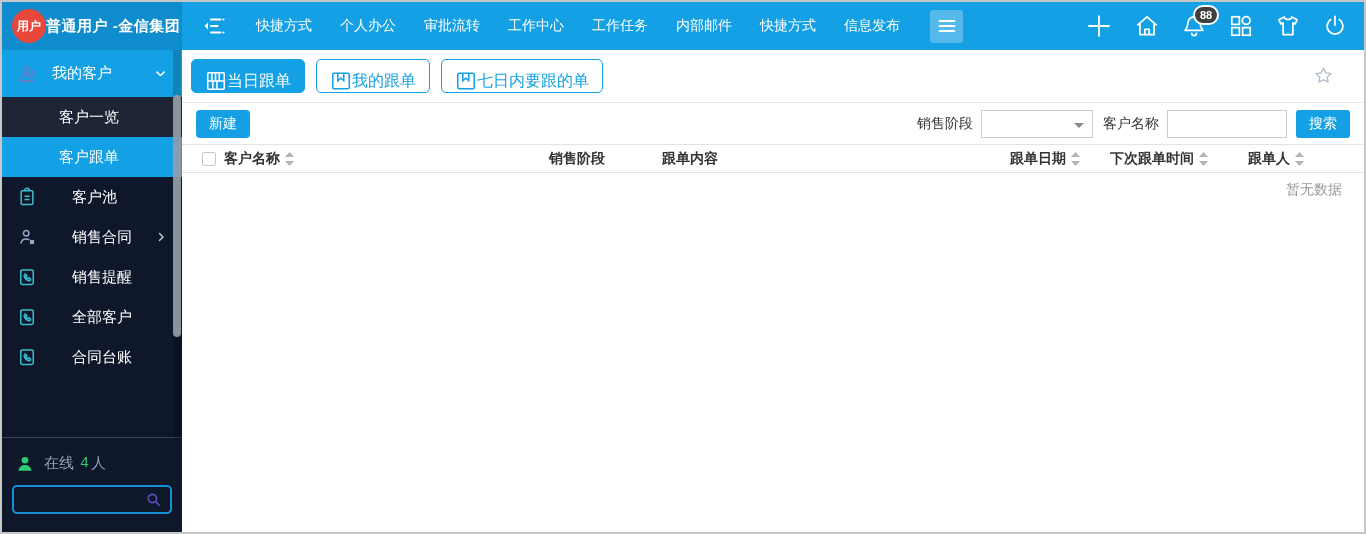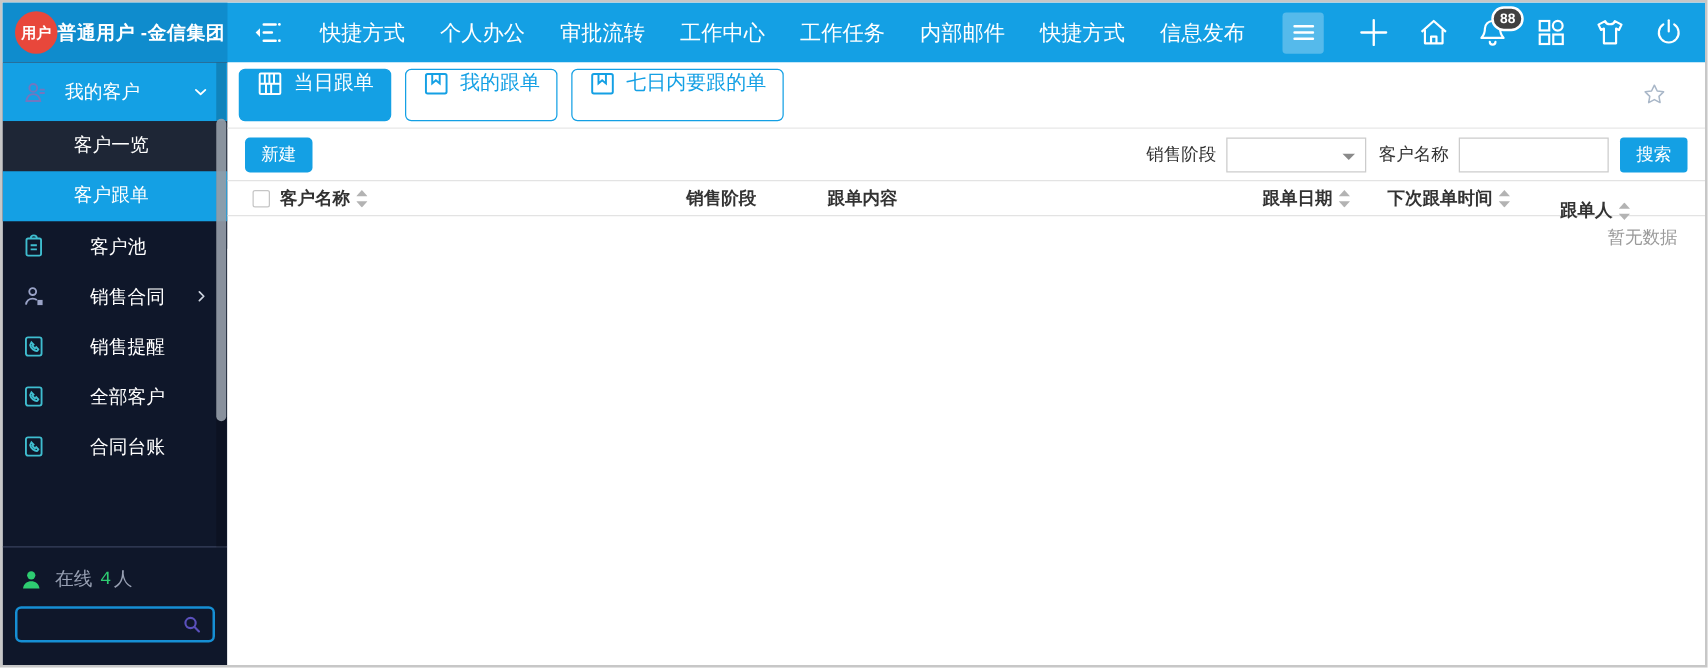--- a/index.html
+++ b/index.html
@@ -6,21 +6,21 @@
   body { font-family:"Liberation Sans","DejaVu Sans",sans-serif; background:#e9e9e9; }
   .frame { position:relative; width:1366px; height:534px; border:2px solid #c7c7c7; background:#fff; overflow:hidden; }
 
   
   .topbar { height:48px; display:flex; align-items:center; background:#14a0e4; color:#fff; }
   .userbox { width:180px; height:48px; flex:0 0 180px; background:#0f8ccd; display:flex; align-items:center; padding-left:10px; }
   .logo-circle { width:34px; height:34px; border-radius:50%; background:#e8473b; color:#fff; font-size:12px; font-weight:bold; display:flex; align-items:center; justify-content:center; flex:0 0 34px; }
   .account { font-size:15px; font-weight:bold; letter-spacing:.5px; white-space:nowrap; }
   .collapse-btn { margin:0 16px 0 20px; display:flex; align-items:center; cursor:pointer; }
   .nav { display:flex; align-items:center; }
-  .nav-item { padding:0 14px; font-size:17px; cursor:pointer; white-space:nowrap; }
+  .nav-item { padding:0 14px; font-size:14px; cursor:pointer; white-space:nowrap; }
   .hamburger-box { width:33px; height:33px; margin-left:16px; background:rgba(255,255,255,.28); border-radius:3px; display:flex; align-items:center; justify-content:center; cursor:pointer; }
   .topbar-actions { margin-left:auto; display:flex; align-items:center; gap:21px; padding-right:16px; }
   .tb-icon { position:relative; display:flex; align-items:center; justify-content:center; cursor:pointer; }
   .badge { position:absolute; left:12px; top:-8px; background:#404040; color:#fff; font-size:11px; font-weight:bold; line-height:14px; padding:1px 5px; border:2px solid #fff; border-radius:10px; }
 
   
   .body { display:flex; height:482px; }
 
   
   .sidebar { position:relative; width:180px; flex:0 0 180px; background:#0f172a; display:flex; flex-direction:column; color:#fff; overflow:hidden; }
@@ -39,21 +39,21 @@
   .online-count { color:#2ecc71; margin:0 2px 0 6px; }
   .side-search { position:relative; margin:8px 10px 18px 10px; height:29px; border:2px solid #168fd4; border-radius:5px; background:transparent; }
   .side-search input { width:100%; height:100%; background:transparent; border:none; outline:none; color:#cfd6e4; padding:0 30px 0 8px; font-size:13px; }
   .search-glyph { position:absolute; right:8px; top:4px; }
   .side-scroll-track { position:absolute; top:0; right:1px; width:8px; height:388px; background:rgba(0,0,0,.18); }
   .side-scroll-thumb { position:absolute; top:45px; right:1px; width:8px; height:242px; background:#97a0ab; border-radius:4px; opacity:.9; cursor:grab; }
 
   
   .main { flex:1; background:#fff; display:flex; flex-direction:column; position:relative; }
   .tabrow { height:53px; flex:0 0 53px; display:flex; align-items:center; padding:0 9px; border-bottom:1px solid #e8e8e8; position:relative; }
-  .tab-btn { height:42px; display:flex; align-items:flex-start; gap:8px; padding:0 13px; margin-right:11px; border-radius:5px; font-size:16px; cursor:pointer; border:1px solid #14a0e4; background:#fff; color:#14a0e4; white-space:nowrap; }
+  .tab-btn { height:34px; display:flex; align-items:flex-end; gap:0; padding:0 13px; margin-right:11px; border-radius:5px; font-size:16px; cursor:pointer; border:1px solid #14a0e4; background:#fff; color:#14a0e4; white-space:nowrap; }
   .tab-btn.active { background:#14a0e4; color:#fff; }
   .star-wrap { position:absolute; right:30px; top:15px; cursor:pointer; }
 
   .toolbar { height:41px; flex:0 0 41px; display:flex; align-items:center; padding:0 14px; }
   .btn-new { height:28px; padding:0 13px; background:#14a0e4; color:#fff; border:none; border-radius:4px; font-size:14px; cursor:pointer; font-family:inherit; }
   .filters { margin-left:auto; display:flex; align-items:center; }
   .flabel { font-size:14px; color:#333; margin-right:8px; white-space:nowrap; }
   .fselect { position:relative; width:112px; height:28px; border:1px solid #ccc; background:#fff; margin-right:10px; cursor:pointer; }
   .fselect .caret { position:absolute; right:8px; top:12px; width:0; height:0; border:5px solid transparent; border-top-color:#8a8a8a; }
   .finput { width:120px; height:28px; border:1px solid #ccc; padding:0 6px; font-size:13px; margin-right:9px; outline:none; }
@@ -311,21 +311,21 @@
         </div>
 
         <div class="th" style="left:928px;">
           <span>下次跟单时间</span>
           <svg class="sort" width="9" height="14" viewBox="0 0 9 14">
             <path d="M4.5 0 9 5H0z" fill="#b3b3b3"></path>
             <path d="M0 9h9l-4.5 5z" fill="#b3b3b3"></path>
           </svg>
         </div>
 
-        <div class="th" style="left:1066px;margin-top:10px;">
+        <div class="th" style="left:1066px;">
           <span>跟单人</span>
           <svg class="sort" width="9" height="14" viewBox="0 0 9 14">
             <path d="M4.5 0 9 5H0z" fill="#b3b3b3"></path>
             <path d="M0 9h9l-4.5 5z" fill="#b3b3b3"></path>
           </svg>
         </div>
       </div>
 
       <div class="empty-row">暂无数据</div>
       <div class="content-blank"></div>

